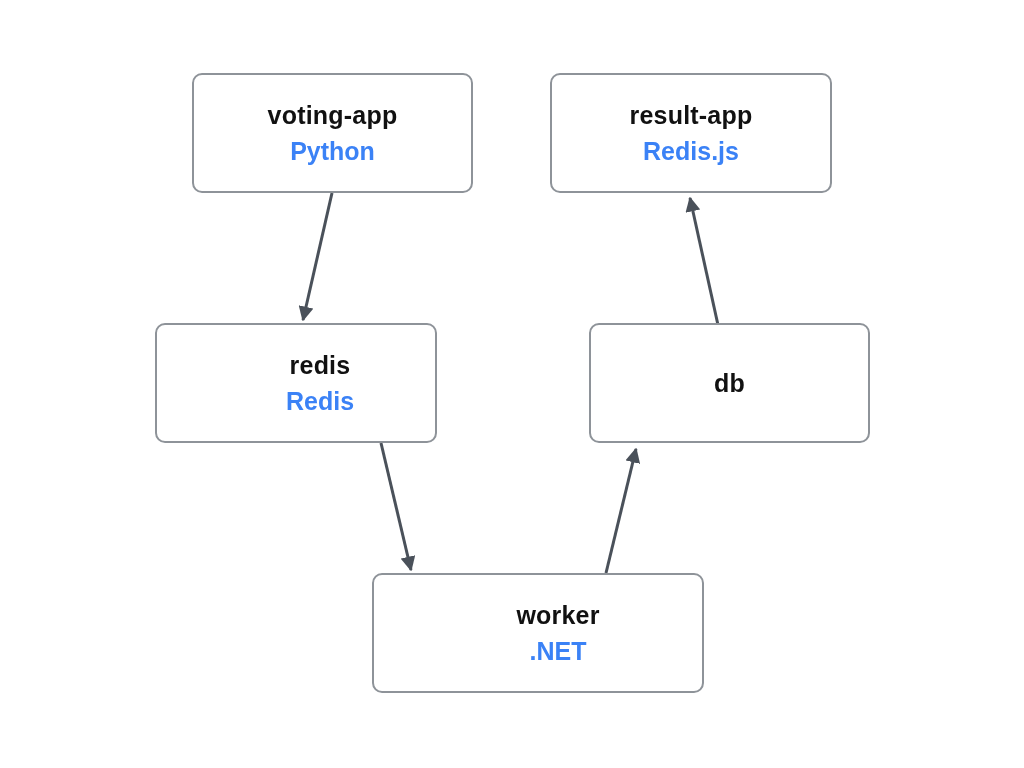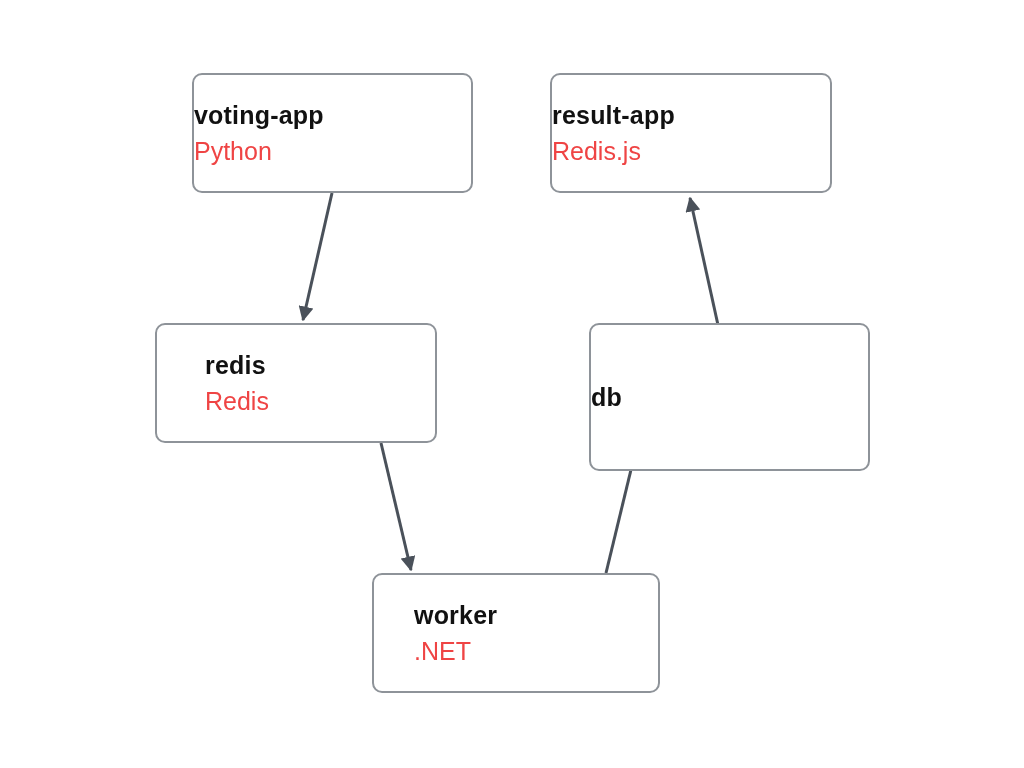--- a/index.html
+++ b/index.html
@@ -27,44 +27,44 @@
     height: 768px;
   }
   .node {
     position: absolute;
     box-sizing: border-box;
     background: #ffffff;
     border: 2px solid #8e9399;
     border-radius: 10px;
     display: flex;
     flex-direction: column;
-    align-items: flex-start;
+    align-items: center;
     justify-content: center;
     text-align: center;
     gap: 1px;
   }
   .node .title {
     font-size: 25px;
     font-weight: bold;
     color: #111111;
     line-height: 35px;
     letter-spacing: 0.2px;
   }
   .node .subtitle {
     font-size: 25px;
-    font-weight: normal;
-    color: #ef4444;
+    font-weight: bold;
+    color: #3b82f6;
     line-height: 35px;
   }
   
   #node-voting-app { left: 192px; top: 73px;  width: 281px; height: 120px; }
   #node-result-app { left: 550px; top: 73px;  width: 282px; height: 120px; }
   #node-redis      { left: 155px; top: 323px; width: 282px; height: 120px; padding-left: 48px; }
-  #node-db         { left: 589px; top: 323px; width: 281px; height: 148px; }
-  #node-worker     { left: 372px; top: 573px; width: 288px; height: 120px; padding-left: 40px; }
+  #node-db         { left: 589px; top: 323px; width: 281px; height: 120px; }
+  #node-worker     { left: 372px; top: 573px; width: 332px; height: 120px; padding-left: 40px; }
 </style>
 </head>
 <body>
 
 <div id="canvas">
 
   <svg id="edges-svg" viewBox="0 0 1024 768" xmlns="http://www.w3.org/2000/svg">
     <defs>
       <marker id="arrowhead" viewBox="0 0 10 10" refX="9" refY="5" markerWidth="5" markerHeight="5" orient="auto-start-reverse">
         <path d="M0,0 L10,5 L0,10 z" fill="#4a515a"></path>

